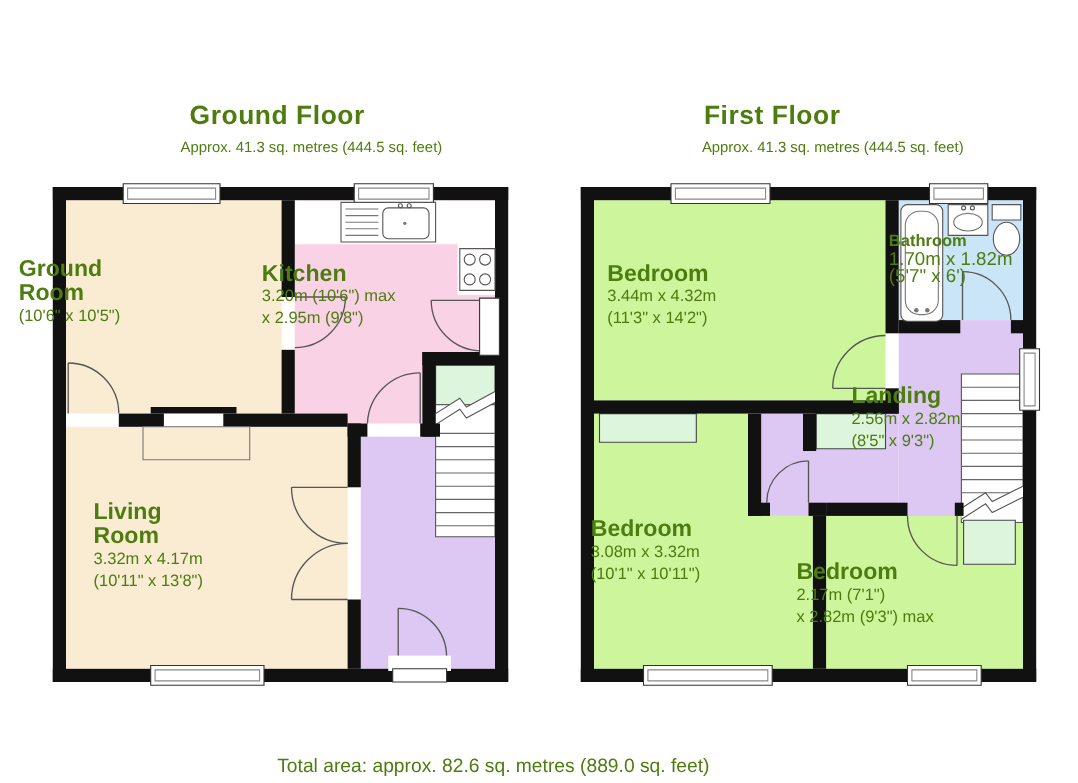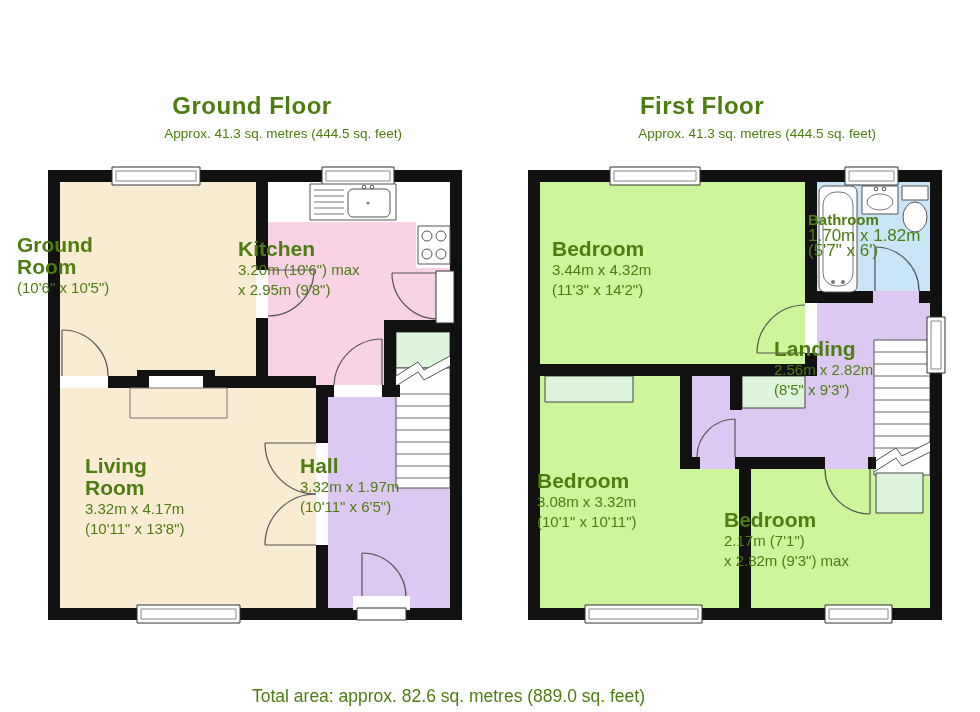--- a/index.html
+++ b/index.html
@@ -155,25 +155,20 @@
     <span class="rname">Kitchen</span>
     <span class="rdim">3.20m (10'6") max</span>
     <span class="rdim">x 2.95m (9'8")</span>
   </div>
   <div class="roomlabel" style="left:85px;top:455px;width:200px">
     <span class="rname">Living</span>
     <span class="rname">Room</span>
     <span class="rdim">3.32m x 4.17m</span>
     <span class="rdim">(10'11" x 13'8")</span>
   </div>
-  <div class="roomlabel" style="left:300px;top:455px;width:170px">
-    <span class="rname">Hall</span>
-    <span class="rdim">3.32m x 1.97m</span>
-    <span class="rdim">(10'11" x 6'5")</span>
-  </div>
 
   <svg class="plan" style="left:528px;top:170px" width="414" height="450" viewBox="0 0 414 450">
 
     <rect x="12" y="12" width="265" height="182" fill="#ccf59c"></rect>
     <rect x="289" y="12" width="113" height="109" fill="#c9e5f7"></rect>
     <rect x="289" y="121" width="113" height="184" fill="#dcc8f2"></rect>
     <rect x="164" y="206" width="125" height="93" fill="#dcc8f2"></rect>
     <path d="M12,206 H152 V299 H211 V438 H12 Z" fill="#ccf59c"></path>
     <rect x="223" y="299" width="179" height="139" fill="#ccf59c"></rect>
 
@@ -281,21 +276,21 @@
   <div class="roomlabel" style="left:552px;top:238px;width:200px">
     <span class="rname">Bedroom</span>
     <span class="rdim">3.44m x 4.32m</span>
     <span class="rdim">(11'3" x 14'2")</span>
   </div>
   <div class="roomlabel sm" style="left:808px;top:211px;width:120px">
     <span class="rname">Bathroom</span>
     <span class="rdim">1.70m x 1.82m</span>
     <span class="rdim">(5'7" x 6')</span>
   </div>
-  <div class="roomlabel" style="left:774px;top:338px;width:180px">
+  <div class="roomlabel" style="left:774px;top:349px;width:180px">
     <span class="rname">Landing</span>
     <span class="rdim">2.56m x 2.82m</span>
     <span class="rdim">(8'5" x 9'3")</span>
   </div>
   <div class="roomlabel" style="left:537px;top:470px;width:200px">
     <span class="rname">Bedroom</span>
     <span class="rdim">3.08m x 3.32m</span>
     <span class="rdim">(10'1" x 10'11")</span>
   </div>
   <div class="roomlabel" style="left:724px;top:509px;width:210px">

